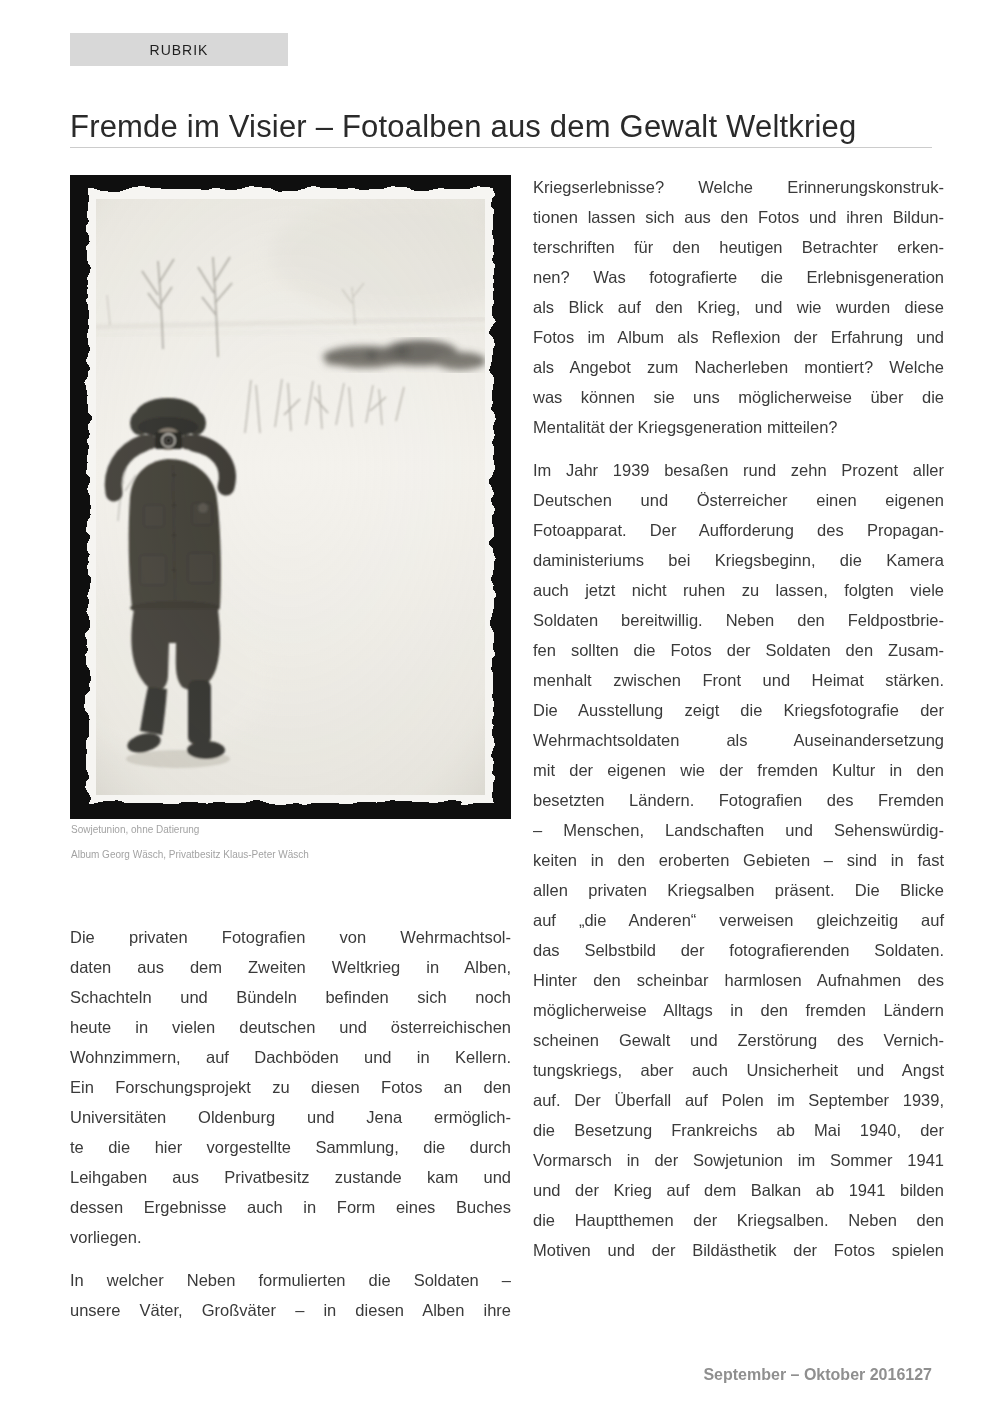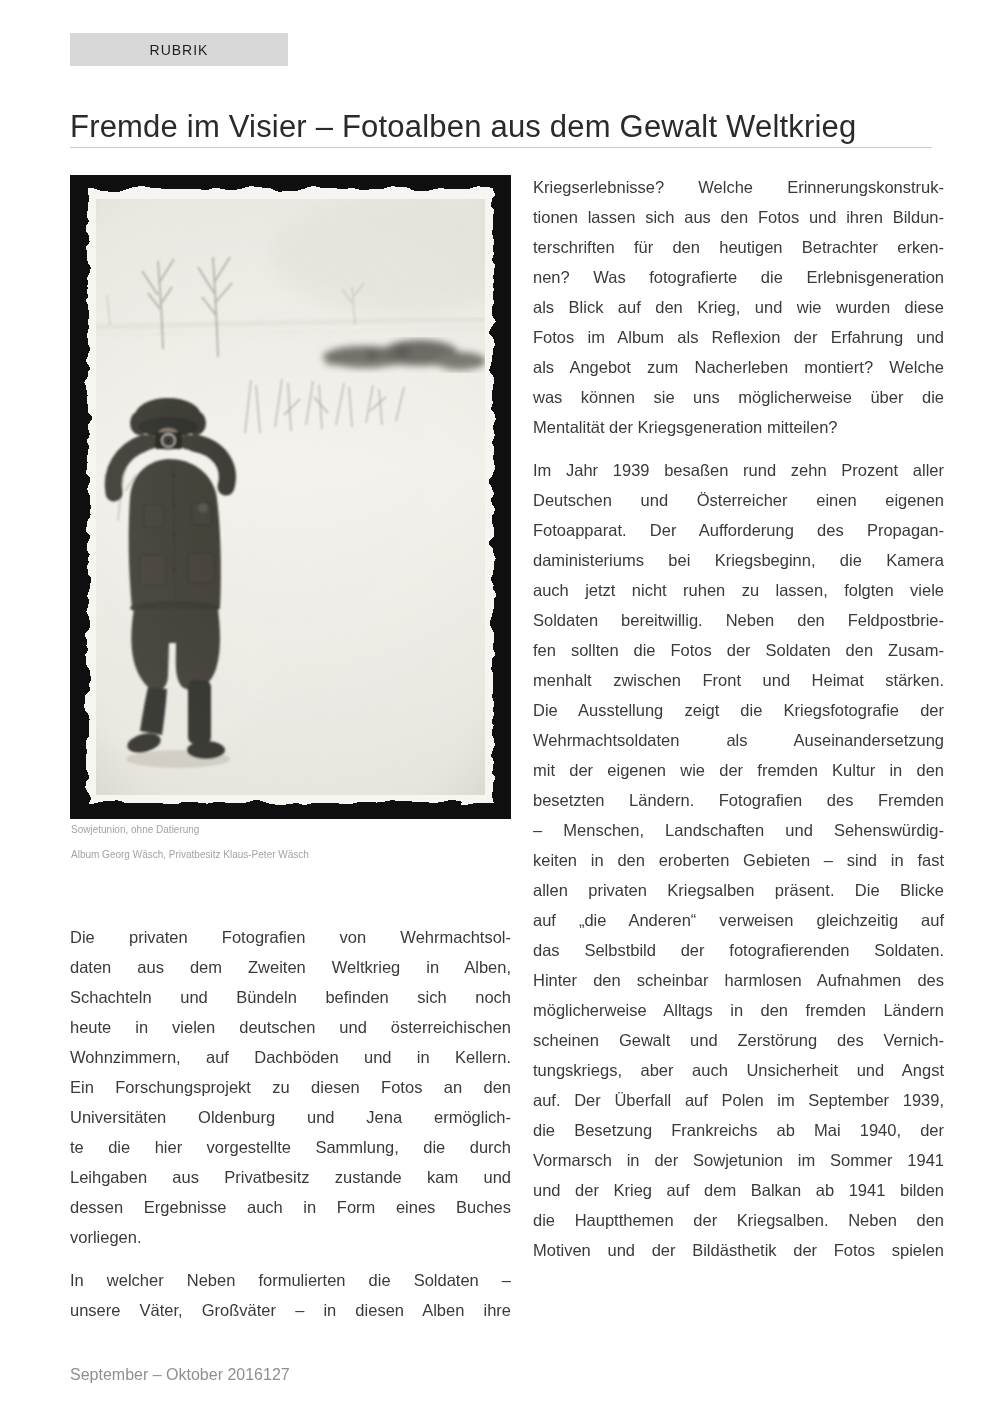--- a/index.html
+++ b/index.html
@@ -30,22 +30,22 @@
   .col{
     position:absolute;font-size:16.5px;line-height:30px;color:#3a3a3a;
   }
   .col-left{left:70px;top:922px;width:441px;}
   .col-right{left:525px;top:172px;width:411px;margin-left:8px;}
   .para{margin:0 0 13px 0;}
   .line{text-align:justify;text-align-last:justify;}
   .line.last{text-align-last:left;}
   .footer{
     position:absolute;left:70px;top:1366px;width:862px;
-    display:flex;justify-content:flex-start;
-    font-size:16px;color:#8f8f8f;
+    display:flex;justify-content:flex-end;
+    font-size:16px;color:#8f8f8f;font-weight:bold;
   }
 </style>
 </head>
 <body>
 
 <header>
   <div class="rubric">
     <span>RUBRIK</span>
   </div>
   <h1 class="title">Fremde im Visier – Fotoalben aus dem Gewalt Weltkrieg</h1>

